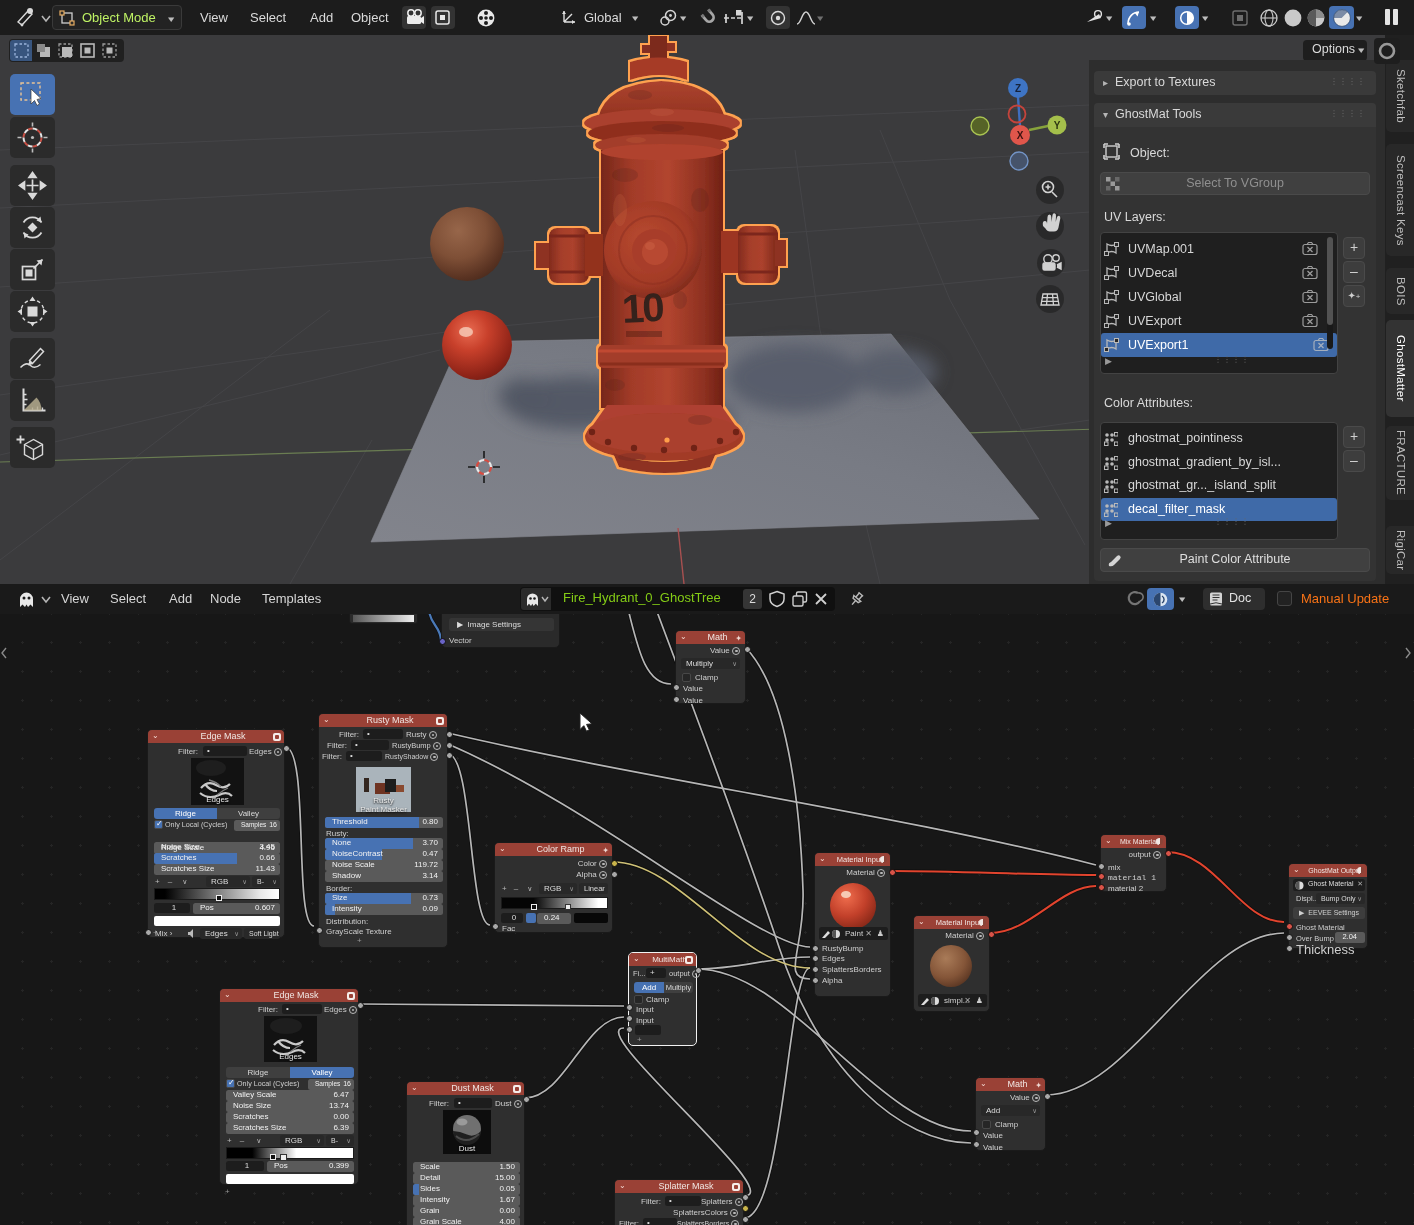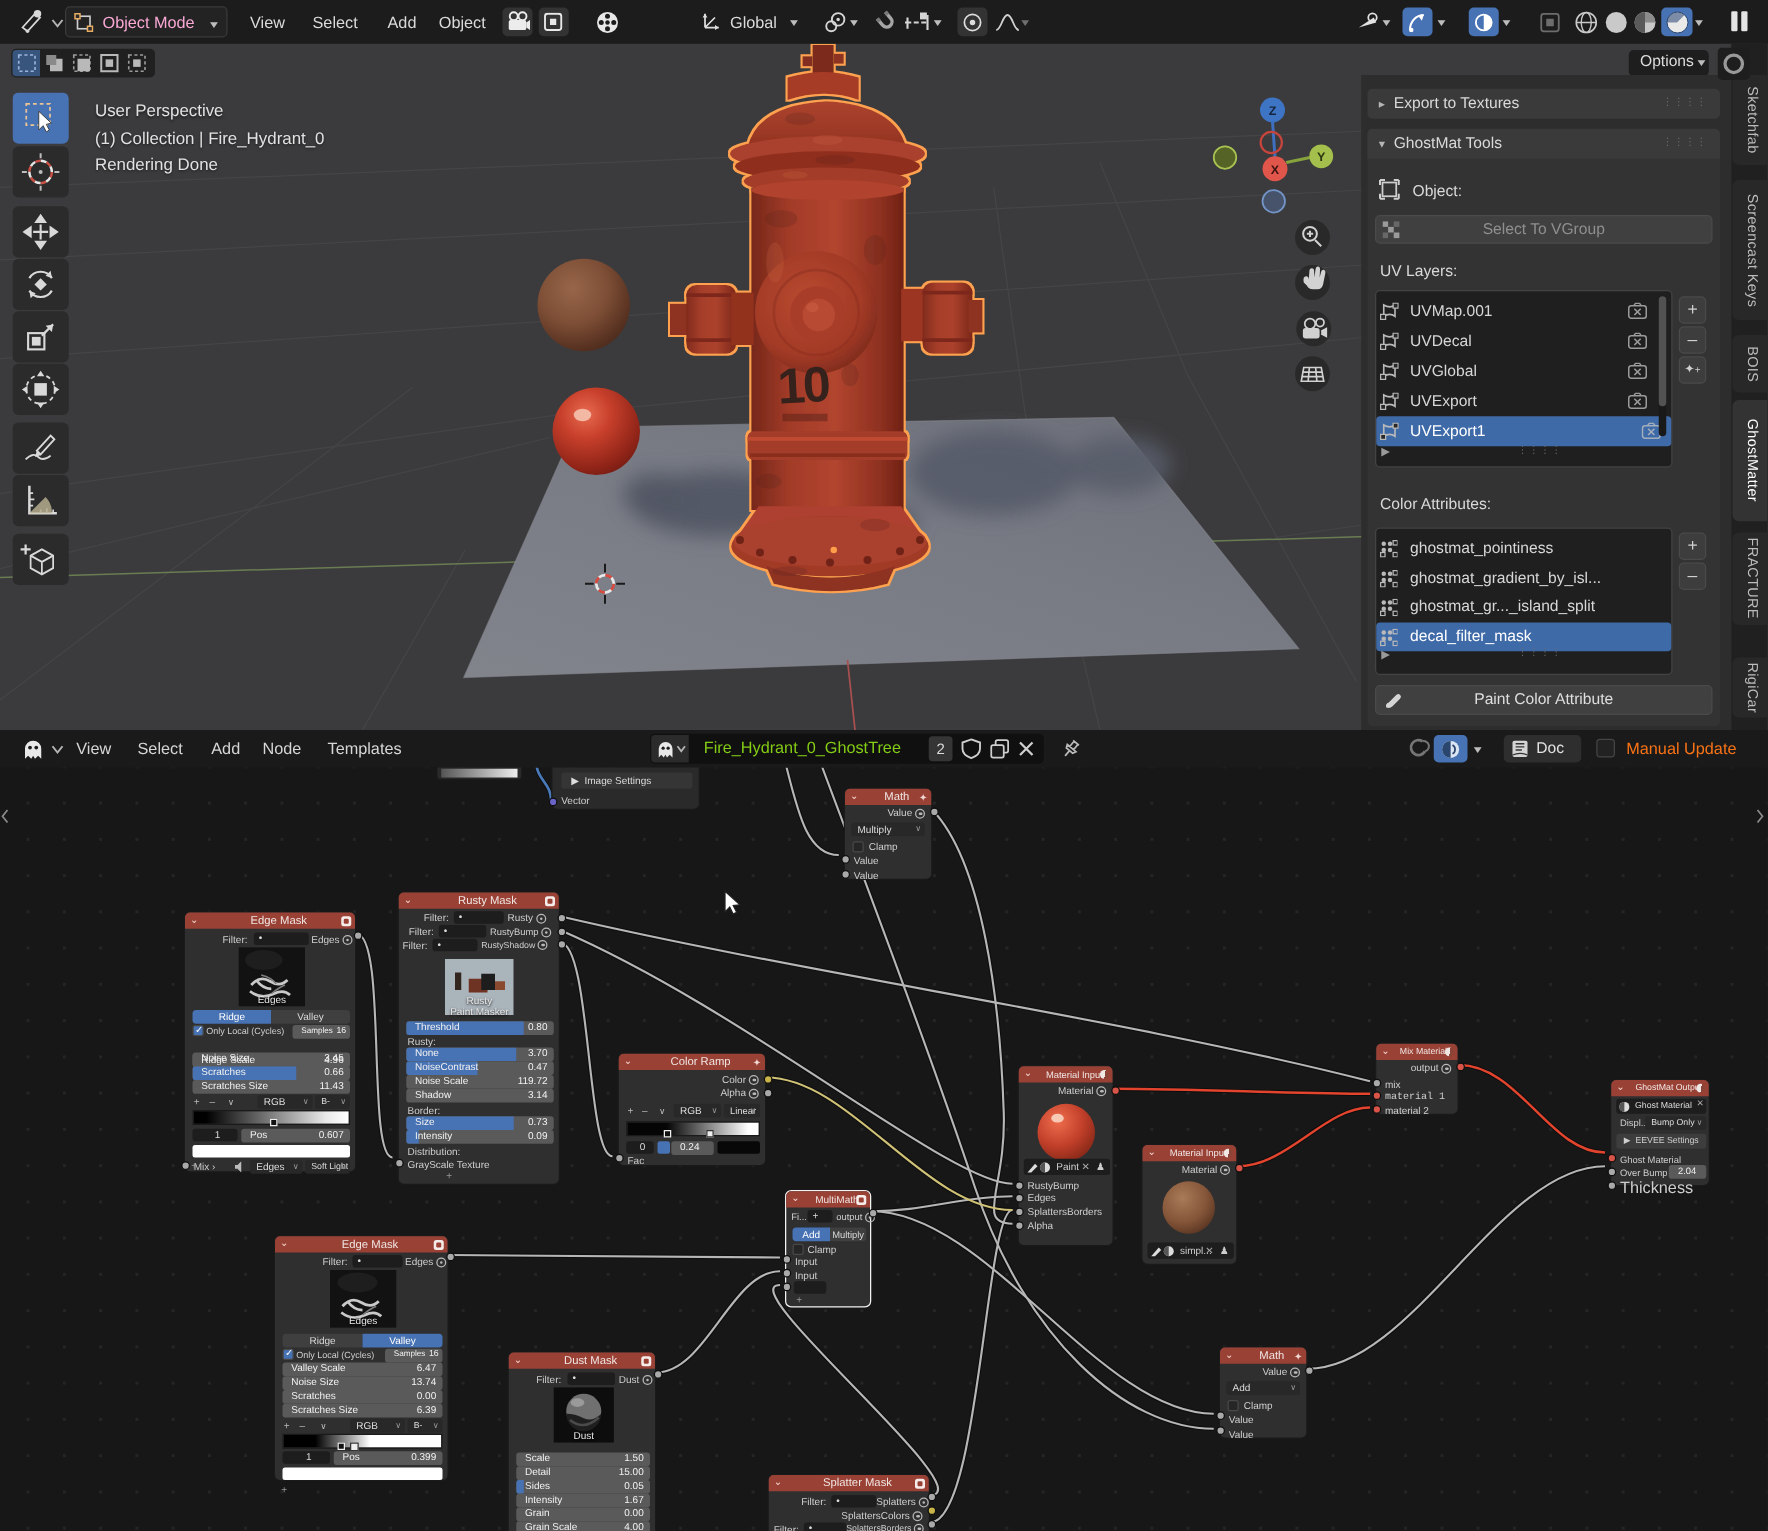--- a/index.html
+++ b/index.html
@@ -58,21 +58,21 @@
   <circle cx="18" cy="6" r="3" fill="#d8d8d8"></circle>
       <circle cx="10" cy="20" r="1.4" fill="#d8d8d8"></circle>
   <path d="M30 11 l4 5 l4 -5" fill="none" stroke="#b5b5b5" stroke-width="1.6"></path>
  </svg>
  <div class="chip" style="left:52px;top:5px;width:130px;height:25px;background:#232323;border:1px solid #3a3a3a;">
   <svg style="position:absolute;left:6px;top:4px" width="16" height="16" viewBox="0 0 16 16">
    <rect x="3" y="3" width="10" height="10" fill="none" stroke="#cfcfcf" stroke-width="1.3"></rect>
    <rect x="1" y="1" width="4" height="4" fill="#2a2a2a" stroke="#e8ad63" stroke-width="1.2"></rect>
    <rect x="11" y="11" width="4" height="4" fill="#2a2a2a" stroke="#e8ad63" stroke-width="1.2"></rect>
   </svg>
-  <span style="position:absolute;left:29px;top:4px;font-size:13px;color:#f9a8d4;">Object Mode</span>
+  <span style="position:absolute;left:29px;top:4px;font-size:13px;color:#bef264;">Object Mode</span>
   <span class="chev" style="position:absolute;right:7px;top:8px;">▾</span>
  </div>
  <span class="menu" style="left:200px;">View</span>
  <span class="menu" style="left:250px;">Select</span>
  <span class="menu" style="left:310px;">Add</span>
  <span class="menu" style="left:351px;">Object</span>
 
  <div class="chip" style="left:402px;top:6px;width:24px;height:23px;background:#333;"></div>
  <svg style="position:absolute;left:404px;top:8px" width="20" height="18" viewBox="0 0 20 18">
   <circle cx="7" cy="5" r="3.2" fill="none" stroke="#ececec" stroke-width="1.5"></circle>
@@ -450,22 +450,20 @@
   <path d="M-9 10 L4 -3 A 18 18 0 0 1 9 10 Z" fill="#b5ab8e" opacity="0.85"></path>
  </g>
 
  <g transform="translate(23.5,374.5)" stroke="#d9d9d9" stroke-width="1.4" fill="none">
   <path d="M-9 -4 L0 -9 L9 -4 L9 6 L0 11 L-9 6 Z"></path>
   <path d="M-9 -4 L0 1 L9 -4 M0 1 L0 11"></path>
   <path d="M-13 -13 v8 M-17 -9 h8" stroke-width="1.8"></path>
  </g>
 </svg>
 
-<div style="position:absolute;left:76px;top:43px;font-size:13.5px;color:#e2e2e2;text-shadow:0 1px 2px rgba(0,0,0,0.55);line-height:21.5px;">
-User Perspective<br>(1) Collection | Fire_Hydrant_0<br>Rendering Done</div>
 
 <div style="position:absolute;left:1303px;top:5px;width:64px;height:21px;background:#1e1e1e;border-radius:4px;color:#dcdcdc;font-size:12.5px;text-align:left;padding:2px 0 0 9px;">Options <span class="chev">▾</span></div>
 <svg style="position:absolute;left:1374px;top:3px;z-index:20" width="26" height="26" viewBox="0 0 26 26">
  <rect x="0" y="0" width="26" height="26" rx="4" fill="#1e1e1e"></rect>
  <circle cx="13" cy="13" r="7" fill="none" stroke="#999" stroke-width="2.6"></circle>
 </svg>
 
 <div id="npanel" style="position:absolute;left:1089px;top:25px;width:296px;height:524px;background:#2d2d2d;font-size:12.5px;color:#d9d9d9;">
  <div style="position:absolute;left:5px;top:11px;width:282px;height:24px;background:#3a3a3a;border-radius:4px;padding:4px 0 0 9px;">
   <span style="color:#b5b5b5;font-size:10px;">▸</span>&nbsp; Export to Textures

